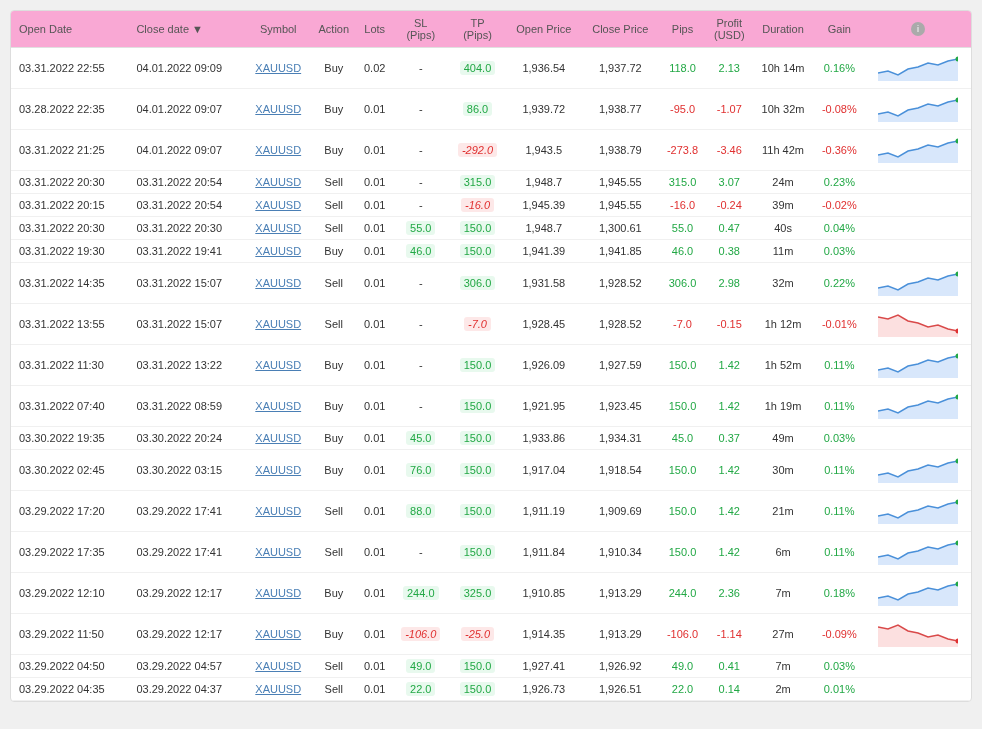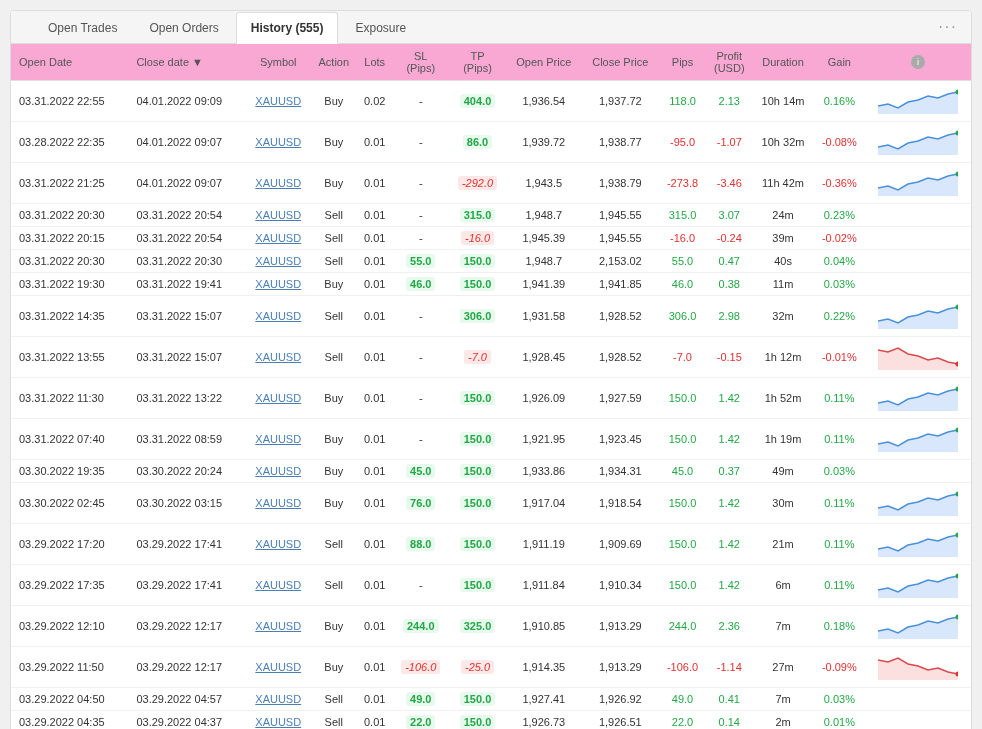--- a/index.html
+++ b/index.html
@@ -93,21 +93,20 @@
       white-space: nowrap;
     }
     tbody td.left { text-align: left; padding-left: 8px; }
     .green { color: #22a845; }
     .red { color: #e03030; }
     .badge-green {
       background: #e8f9ee;
       color: #22a845;
       border-radius: 3px;
       padding: 1px 4px;
-      font-weight: bold;
     }
     .badge-red {
       background: #fde8e8;
       color: #e03030;
       border-radius: 3px;
       padding: 1px 4px;
       font-style: italic;
     }
     .symbol-link {
       color: #4a7fb5;
@@ -129,29 +128,20 @@
       color: #fff;
       font-size: 9px;
       cursor: pointer;
     }
   </style>
 </head>
 <body>
 
 <div class="container">
 
-  <div class="header">
-    <span class="app-title"></span>
-    <div class="tab">Open Trades</div>
-    <div class="tab">Open Orders</div>
-    <div class="tab active">History (555)</div>
-    <div class="tab">Exposure</div>
-    <div class="header-spacer"></div>
-    <div class="more-btn">···</div>
-  </div>
 
   <div class="table-wrapper">
     <table>
       <thead>
         <tr>
           <th class="left">Open Date</th>
           <th class="left">Close date ▼</th>
           <th>Symbol</th>
           <th>Action</th>
           <th>Lots</th>
@@ -263,21 +253,21 @@
   </tr>
           <tr>
     <td class="left">03.31.2022 20:30</td>
     <td class="left">03.31.2022 20:30</td>
     <td><span class="symbol-link">XAUUSD</span></td>
     <td>Sell</td>
     <td>0.01</td>
     <td><span class="badge-green">55.0</span></td>
     <td><span class="badge-green">150.0</span></td>
     <td>1,948.7</td>
-    <td>2,153.02</td>
+    <td>1,300.61</td>
     <td class="green">55.0</td>
     <td class="green">0.47</td>
     <td>40s</td>
     <td class="green">0.04%</td>
     <td></td>
   </tr>
           <tr>
     <td class="left">03.31.2022 19:30</td>
     <td class="left">03.31.2022 19:41</td>
     <td><span class="symbol-link">XAUUSD</span></td>

